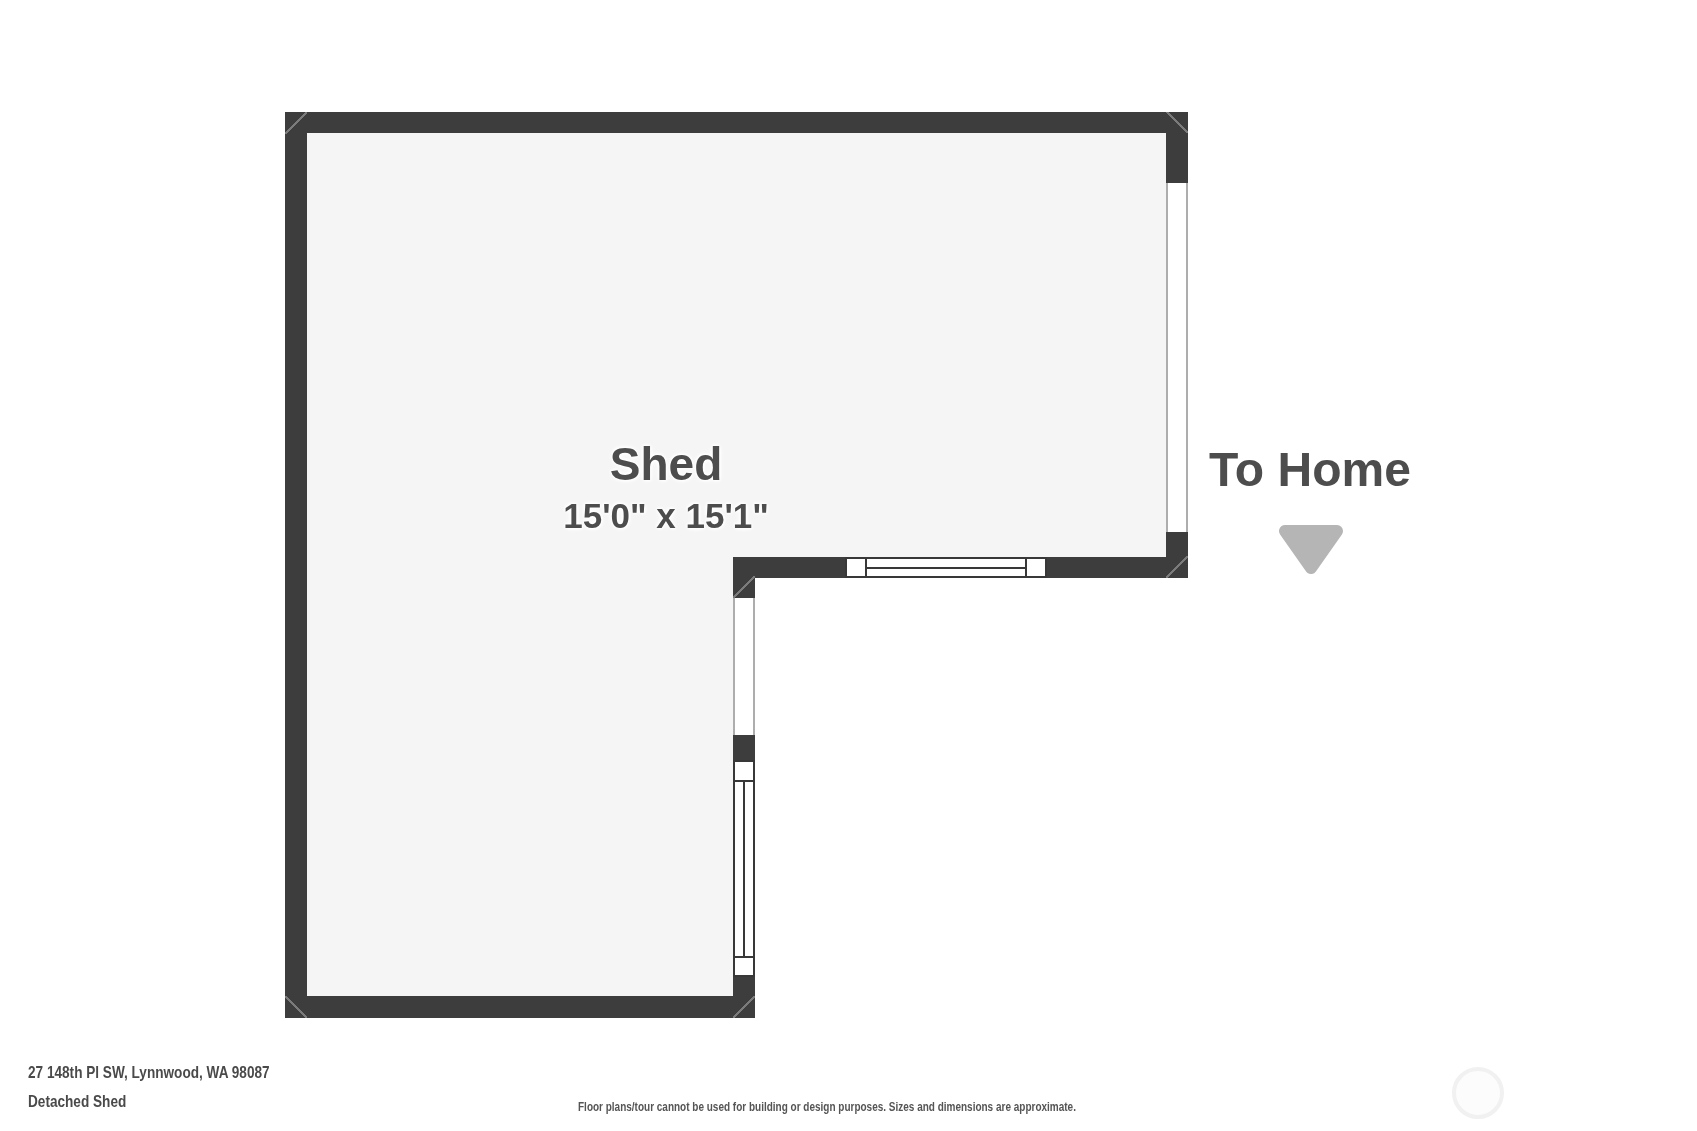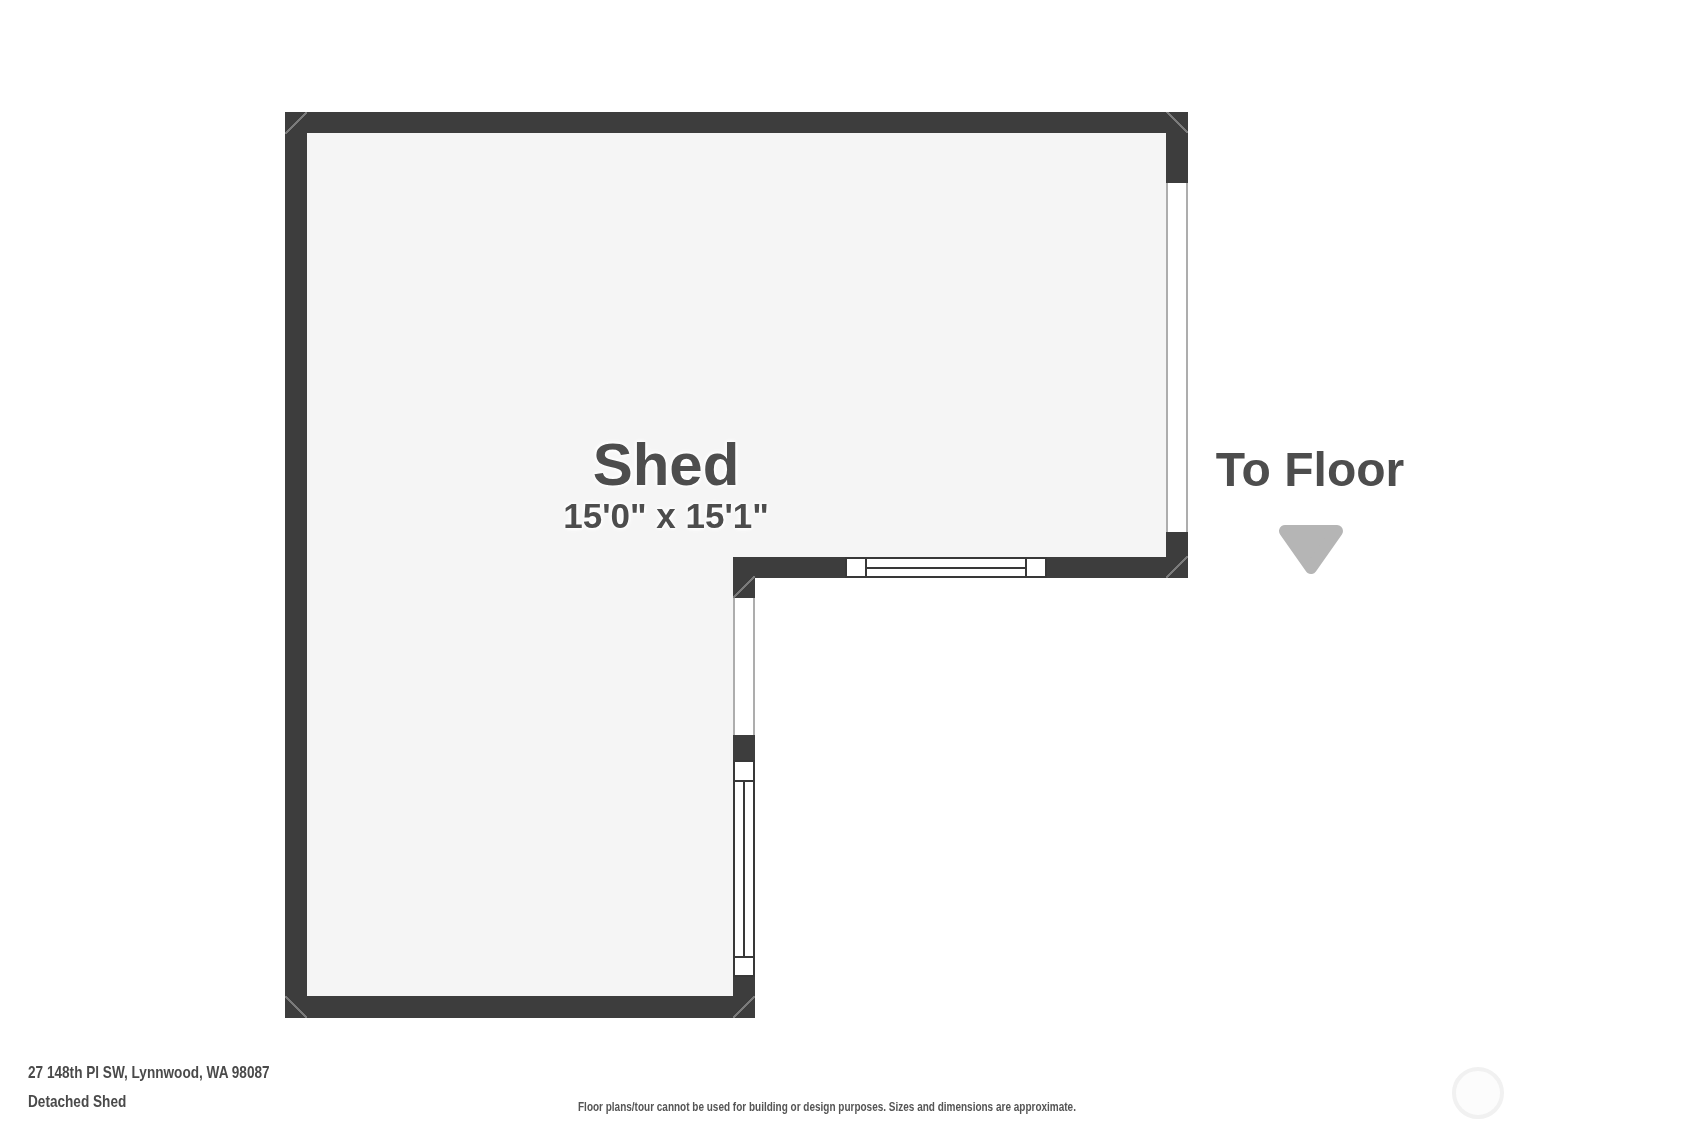--- a/index.html
+++ b/index.html
@@ -28,21 +28,21 @@
       transparent calc(50% - 1px), rgba(255,255,255,0.32) calc(50% - 1px),
       rgba(255,255,255,0.32) calc(50% + 1px), transparent calc(50% + 1px)); }
   .miter.trbl { background:linear-gradient(to bottom left,
       transparent calc(50% - 1px), rgba(255,255,255,0.32) calc(50% - 1px),
       rgba(255,255,255,0.32) calc(50% + 1px), transparent calc(50% + 1px)); }
   .plan-label {
     position:absolute; transform:translate(-50%,-50%);
     color:#4d4d4d; font-weight:bold; white-space:nowrap;
     text-shadow:0 0 4px #ffffff, 0 0 7px #ffffff, 1px 1px 3px #ffffff, -1px -1px 3px #ffffff;
   }
-  .room-name { font-size:60px; }
+  .room-name { font-size:46px; }
   .room-dims { font-size:35px; }
   .to-home   { font-size:48px; }
   .footer-text {
     position:absolute; font-weight:bold; color:#4a4a4a; white-space:nowrap;
     transform:scaleX(0.80); transform-origin:left top; font-size:17px;
   }
   .disclaimer {
     position:absolute; font-weight:bold; color:#555555; white-space:nowrap;
     transform:scaleX(0.74); transform-origin:left top; font-size:13.5px;
   }
@@ -87,21 +87,21 @@
 
   <div class="window" style="left:733px; top:760px; width:22px; height:217px;">
     <div class="win-sep-h" style="top:18px;"></div>
     <div class="win-sep-h" style="top:194px;"></div>
     <div class="win-mid-v" style="top:20px; height:174px;"></div>
   </div>
 
   <div class="plan-label room-name" style="left:666px; top:464px;">Shed</div>
   <div class="plan-label room-dims" style="left:666px; top:516px;">15'0" x 15'1"</div>
 
-  <div class="plan-label to-home" style="left:1310px; top:469px; text-shadow:none;">To Floor</div>
+  <div class="plan-label to-home" style="left:1310px; top:469px; text-shadow:none;">To Home</div>
   <div class="abs" style="left:1275px; top:523px; width:72px; height:52px;">
     <svg width="72" height="52" viewBox="0 0 72 52" xmlns="http://www.w3.org/2000/svg">
       <path d="M 10 8 L 62 8 L 36 45 Z" fill="#b5b5b5" stroke="#b5b5b5" stroke-width="12" stroke-linejoin="round" stroke-linecap="round"></path>
     </svg>
   </div>
 
   <div class="footer-text" style="left:28px; top:1063px;">27 148th Pl SW, Lynnwood, WA 98087</div>
   <div class="footer-text" style="left:28px; top:1092px;">Detached Shed</div>
   <div class="disclaimer" style="left:578px; top:1099px;">Floor plans/tour cannot be used for building or design purposes. Sizes and dimensions are approximate.</div>
 

